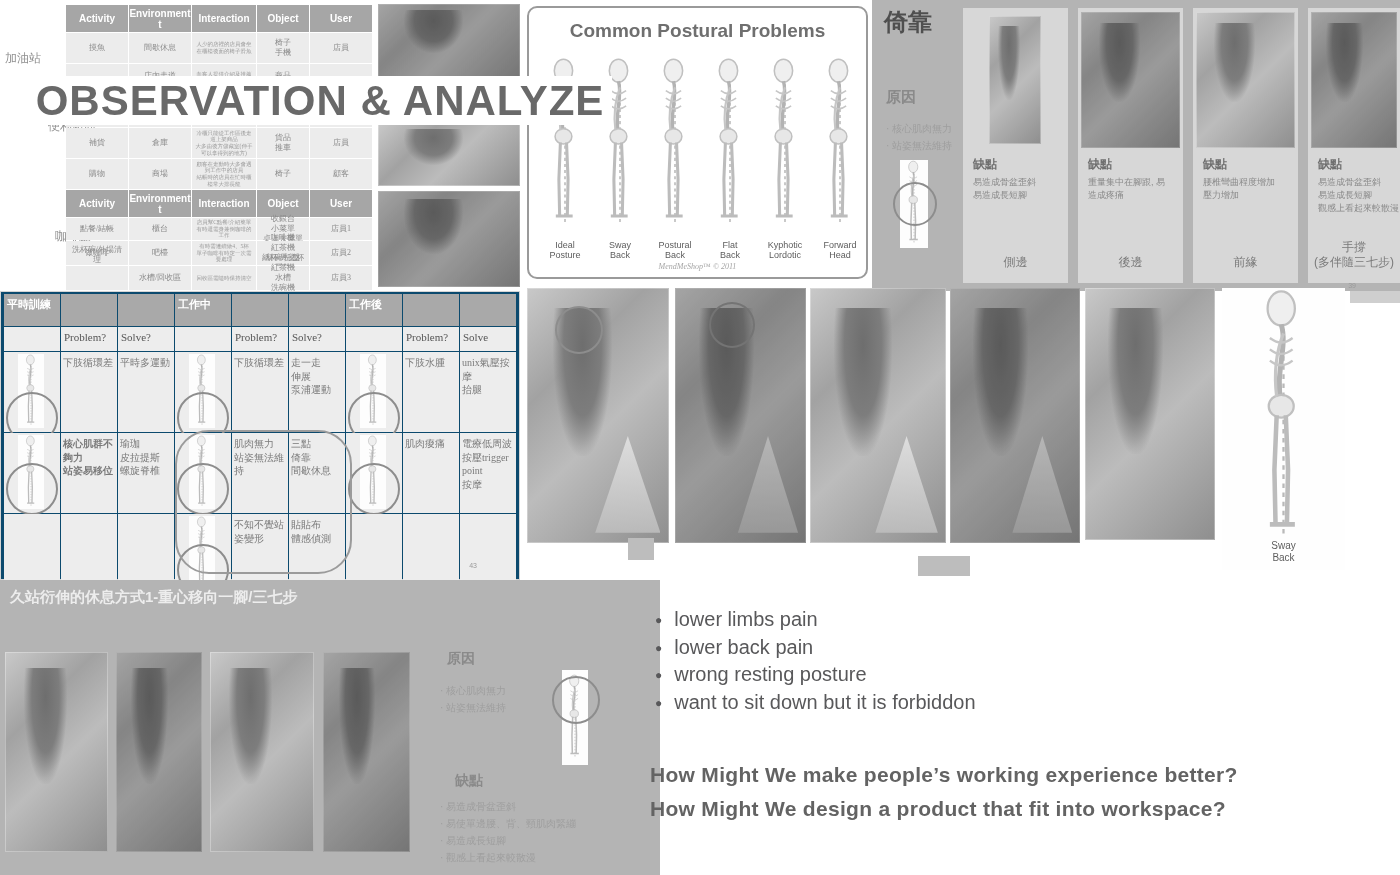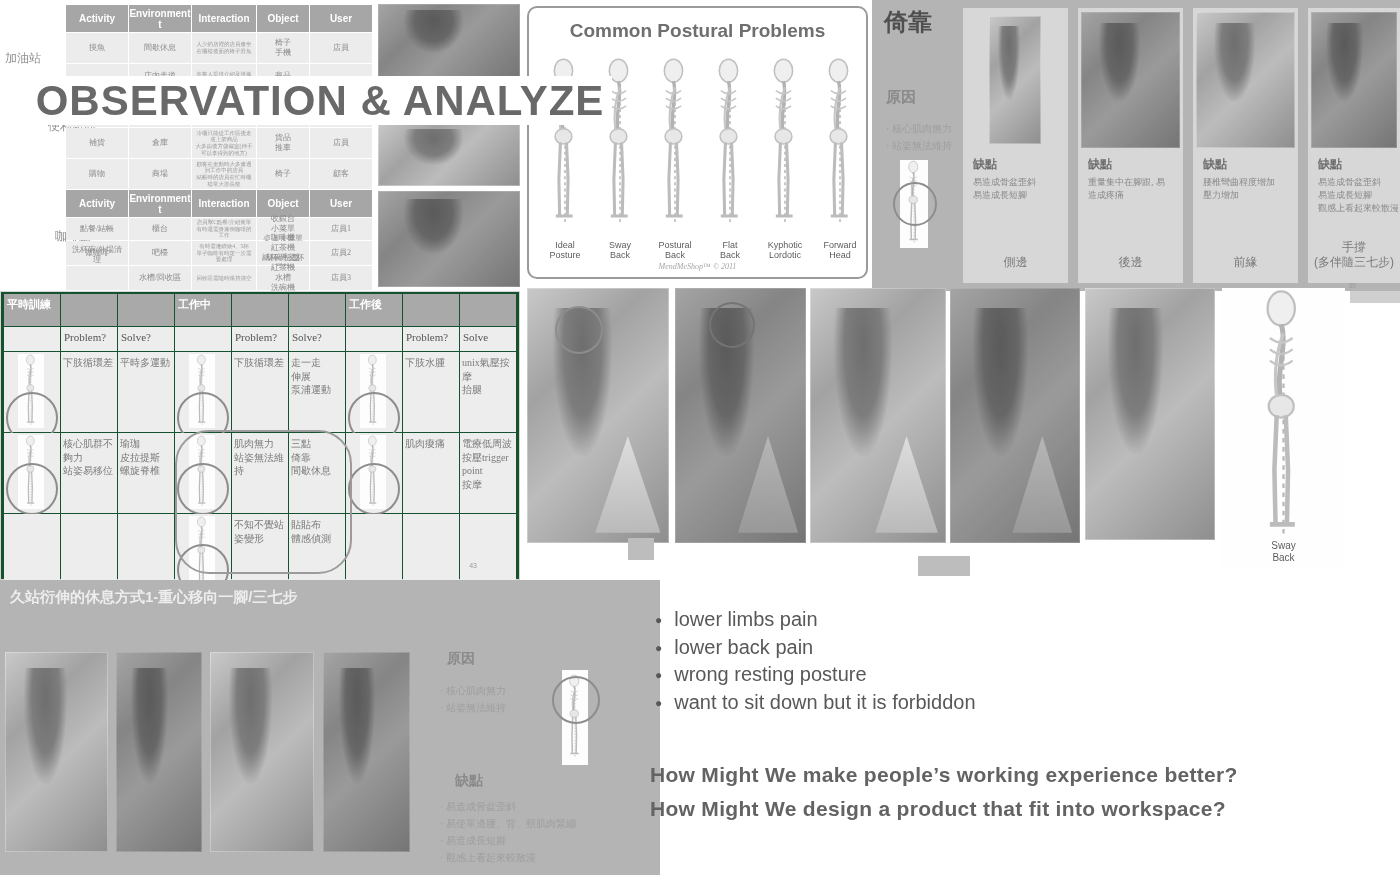--- a/index.html
+++ b/index.html
@@ -45,21 +45,21 @@
   .panel-bullets{font-size:10px;color:#9e9e9e;line-height:1.7;}
   .panel-bullets div::before{content:"·  ";}
   .lean-col{position:absolute;top:8px;height:275px;background:#d7d7d7;}
   .lean-col .cons-h{position:absolute;left:10px;top:148px;font-weight:bold;font-size:12px;color:#6f6f6f;}
   .lean-col .cons{position:absolute;left:10px;top:168px;font-size:9px;color:#8a8a8a;line-height:1.45;width:92%;}
   .lean-col .col-label{position:absolute;bottom:14px;width:100%;text-align:center;font-size:12px;
     color:#7a7a7a;white-space:pre-line;line-height:1.2;}
   .figure-box{position:absolute;background:#fdfdfd;}
   .page-num{position:absolute;font-size:7px;color:#9a9a9a;}
   
-  #routine-slide{position:absolute;left:0;top:291px;width:520px;height:289px;background:#14532d;
+  #routine-slide{position:absolute;left:0;top:291px;width:520px;height:289px;background:#0c4a6e;
     border:1px solid #d5d5d5;box-sizing:border-box;}
   #routine-table{position:absolute;left:3px;top:2px;display:grid;
     grid-template-columns:repeat(9,56px);gap:1px;}
   #routine-table .ghead{background:#a9a9a9;color:#fff;font-weight:bold;font-size:11px;
     padding:3px 2px 14px 3px;}
   #routine-table .sub{background:#ededed;color:#555;font-size:11px;
     font-family:"Liberation Serif",serif;padding:4px 2px 8px 3px;}
   #routine-table .dcell{background:#ededed;color:#7a7a7a;font-size:10px;line-height:1.35;
     font-family:"Liberation Serif",serif;padding:4px 2px;position:relative;}
   #routine-outline{position:absolute;left:174px;top:138px;width:173px;height:140px;
@@ -476,21 +476,21 @@
   <line x1="17" y1="2" x2="17" y2="108" stroke="#b9b9b9" stroke-width="1" stroke-dasharray="2,2"></line>
   <ellipse cx="16" cy="9" rx="6" ry="7.5" fill="#efefef" stroke="#c0c0c0"></ellipse>
   <path d="M16,16 C19,26 13,38 16,50" fill="none" stroke="#b3b3b3" stroke-width="2.2"></path>
   <path d="M11,22 q5,4 10,0 M11,27 q5,4 10,0 M11,32 q5,4 10,0" fill="none" stroke="#c6c6c6" stroke-width="1"></path>
   <ellipse cx="16" cy="52" rx="5.5" ry="5" fill="#e7e7e7" stroke="#c0c0c0"></ellipse>
   <path d="M14,56 L13,80 L13.5,104 M18,56 L19,80 L18.5,104" fill="none" stroke="#bcbcbc" stroke-width="2"></path>
   <path d="M17,20 C13,30 13,40 14,48" fill="none" stroke="#c6c6c6" stroke-width="1.4"></path>
   <path d="M11,104 h6 M16,104 h6" stroke="#bcbcbc" stroke-width="2"></path>
   </svg><div class="ring" style="left: -12px; top: 38%; width: 48px; height: 48px;"></div></div>
         </div>
-        <div class="dcell" style="height: 72px;">
+        <div class="dcell" style="height: 72px; font-weight: bold;">
           <div>核心肌群不</div>
           <div>夠力</div>
           <div>站姿易移位</div>
         </div>
         <div class="dcell" style="height: 72px;">
           <div>瑜珈</div>
           <div>皮拉提斯</div>
           <div>螺旋脊椎</div>
         </div>
         <div class="dcell" style="height: 72px;">

